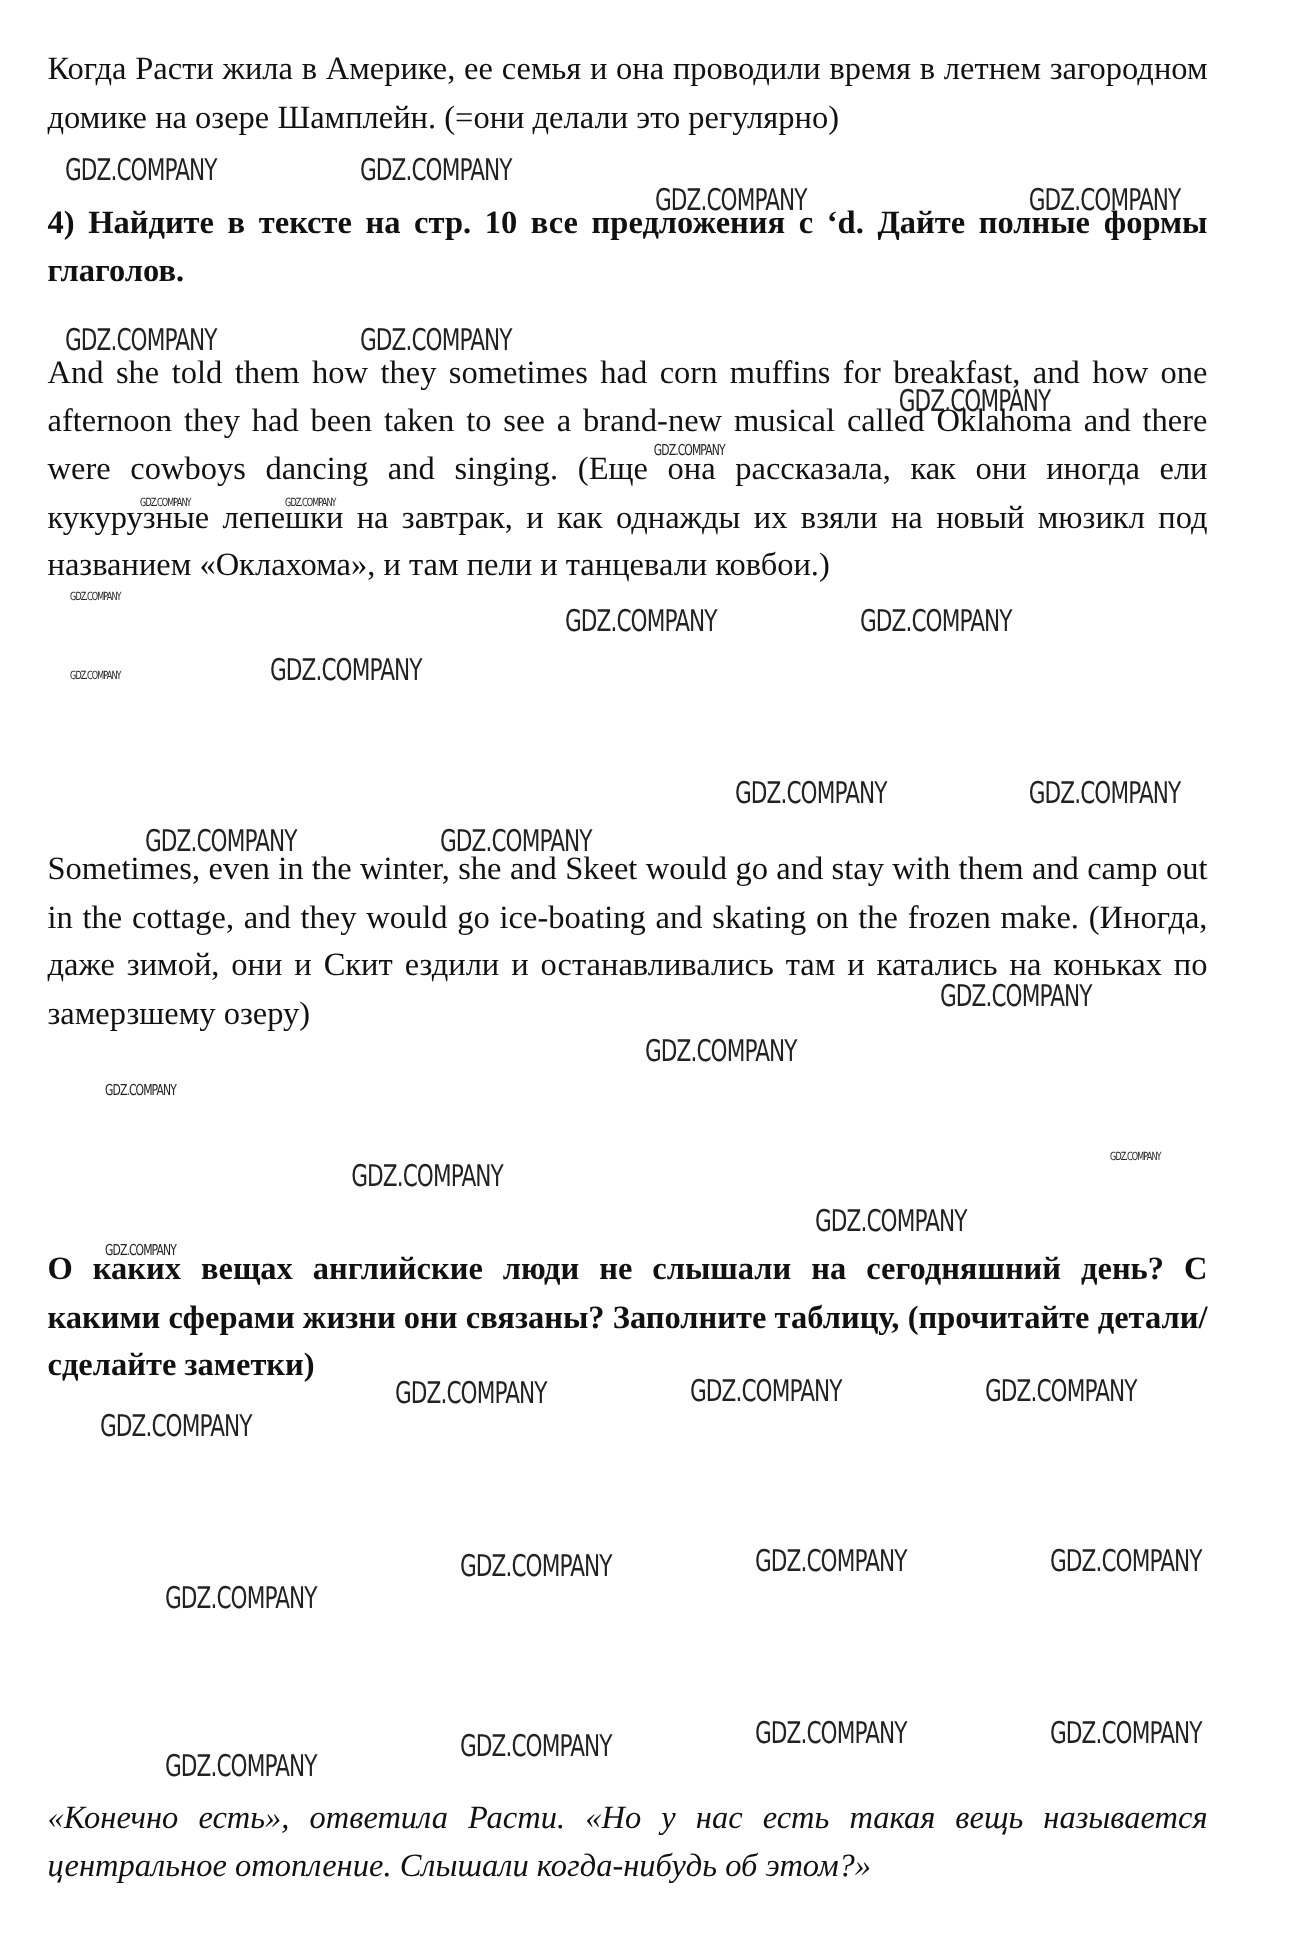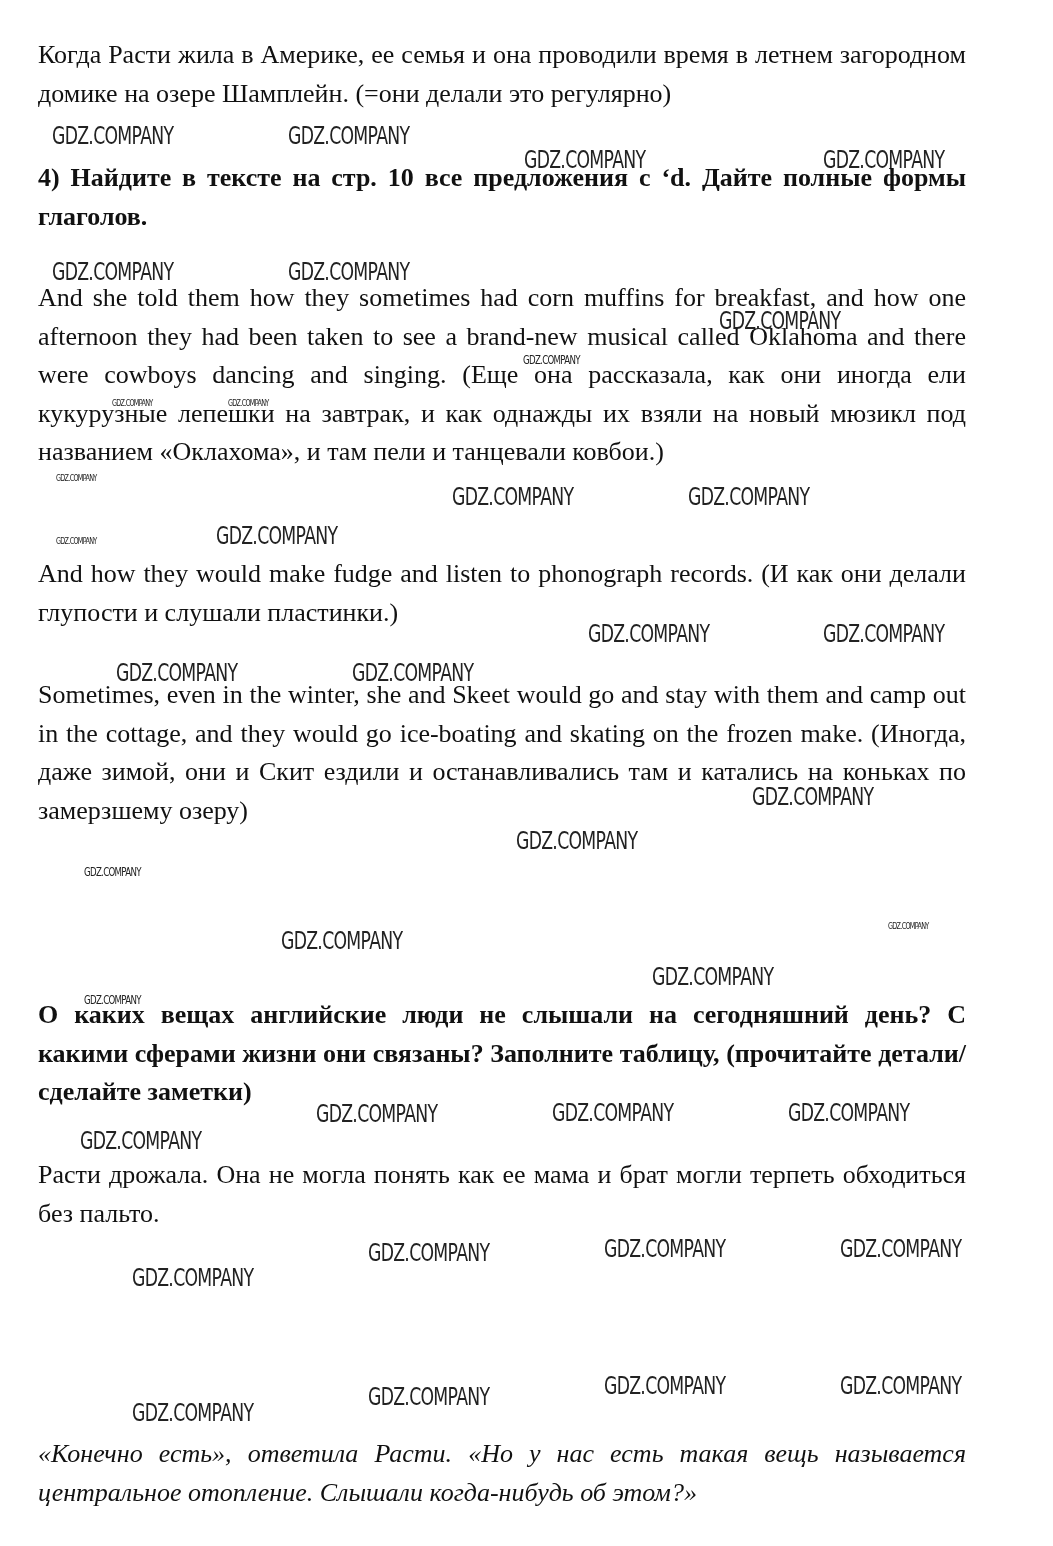--- a/index.html
+++ b/index.html
@@ -21,24 +21,22 @@
   .wm.xs { font-size: 9px; }
 </style>
 </head>
 <body>
 
 <div class="page">
 
   <p class="para" style="top:36px;">Когда Расти жила в Америке, ее семья и она проводили время в летнем загородном домике на озере Шамплейн. (=они делали это регулярно)</p>
   <p class="para bold" style="top:159px;">4) Найдите в тексте на стр. 10 все предложения с ‘d. Дайте полные формы глаголов.</p>
   <p class="para" style="top:279px;">And she told them how they sometimes had corn muffins for breakfast, and how one afternoon they had been taken to see a brand-new musical called Oklahoma and there were cowboys dancing and singing. (Еще она рассказала, как они иногда ели кукурузные лепешки на завтрак, и как однажды их взяли на новый мюзикл под названием «Оклахома», и там пели и танцевали ковбои.)</p>
-  <p class="para" style="top:555px;">And how they would make fudge and listen to phonograph records. (И как они делали глупости и слушали пластинки.)</p>
   <p class="para" style="top:676px;">Sometimes, even in the winter, she and Skeet would go and stay with them and camp out in the cottage, and they would go ice-boating and skating on the frozen make. (Иногда, даже зимой, они и Скит ездили и останавливались там и катались на коньках по замерзшему озеру)</p>
   <p class="para bold" style="top:996px;">О каких вещах английские люди не слышали на сегодняшний день? С какими сферами жизни они связаны? Заполните таблицу, (прочитайте детали/сделайте заметки)</p>
-  <p class="para" style="top:1156px;">Расти дрожала. Она не могла понять как ее мама и брат могли терпеть обходиться без пальто.</p>
   <p class="para" style="top:1435px;font-style:italic;">«Конечно есть», ответила Расти. «Но у нас есть такая вещь называется центральное отопление. Слышали когда-нибудь об этом?»</p>
 
   <span class="wm lg" style="left:52px; top:122px;">GDZ.COMPANY</span>
   <span class="wm lg" style="left:288px; top:122px;">GDZ.COMPANY</span>
   <span class="wm lg" style="left:524px; top:146px;">GDZ.COMPANY</span>
   <span class="wm lg" style="left:823px; top:146px;">GDZ.COMPANY</span>
   <span class="wm lg" style="left:52px; top:258px;">GDZ.COMPANY</span>
   <span class="wm lg" style="left:288px; top:258px;">GDZ.COMPANY</span>
   <span class="wm lg" style="left:719px; top:307px;">GDZ.COMPANY</span>
   <span class="wm sm" style="left:523px; top:353px;">GDZ.COMPANY</span>

